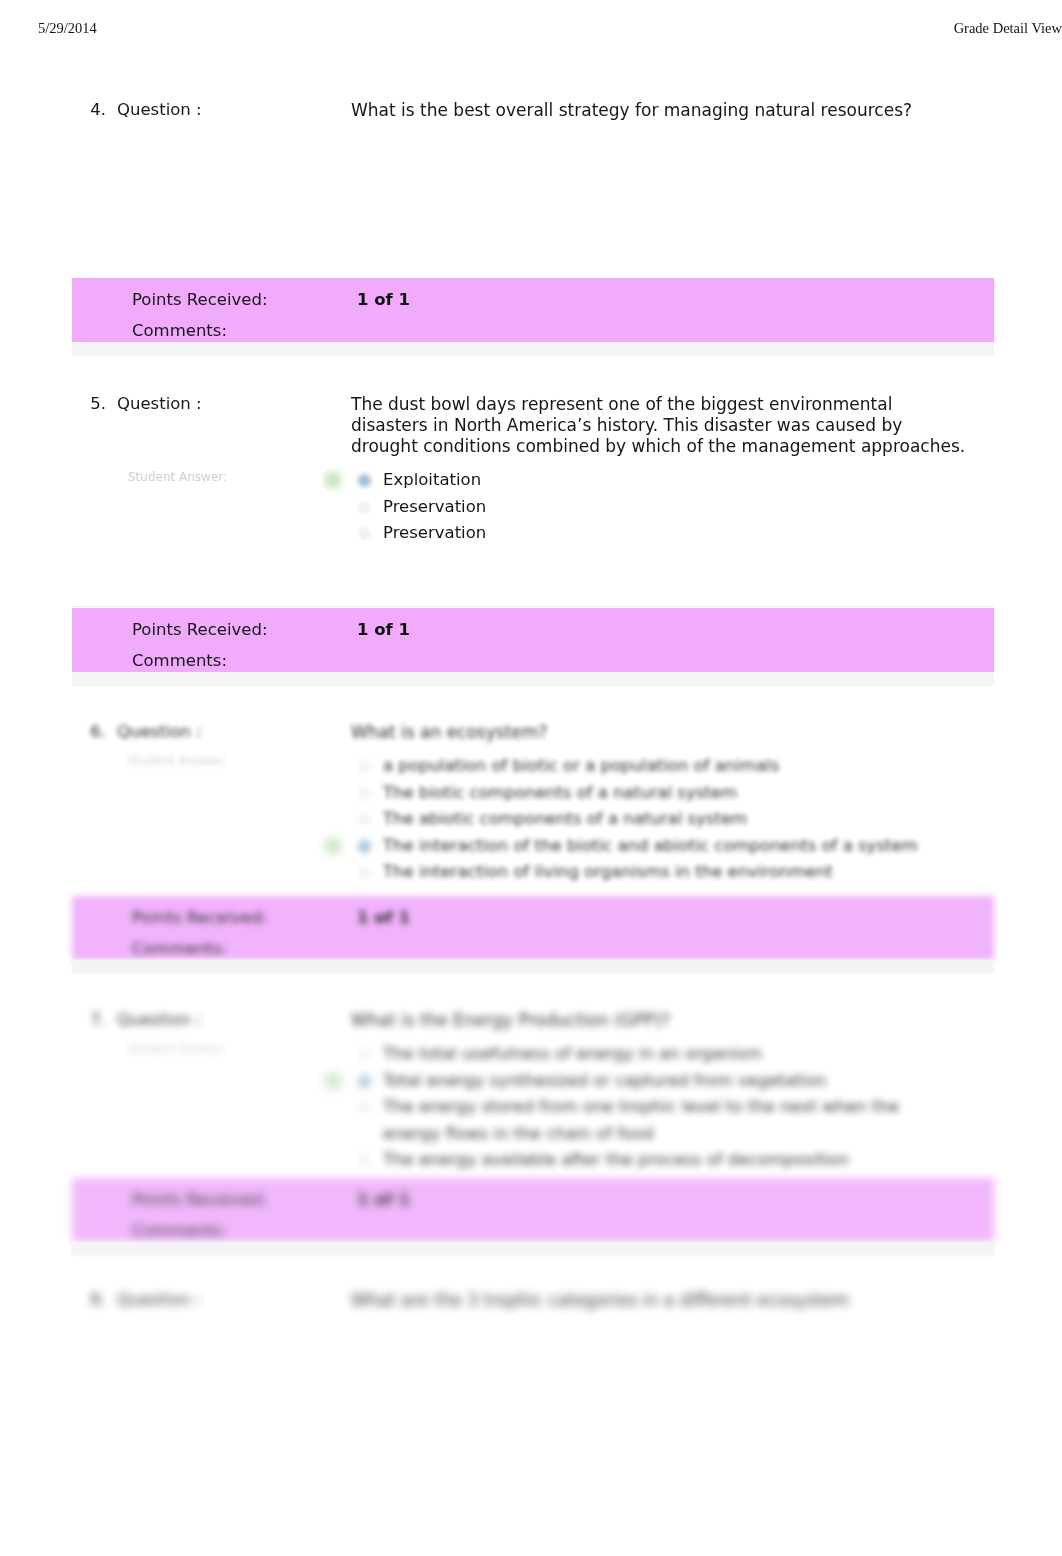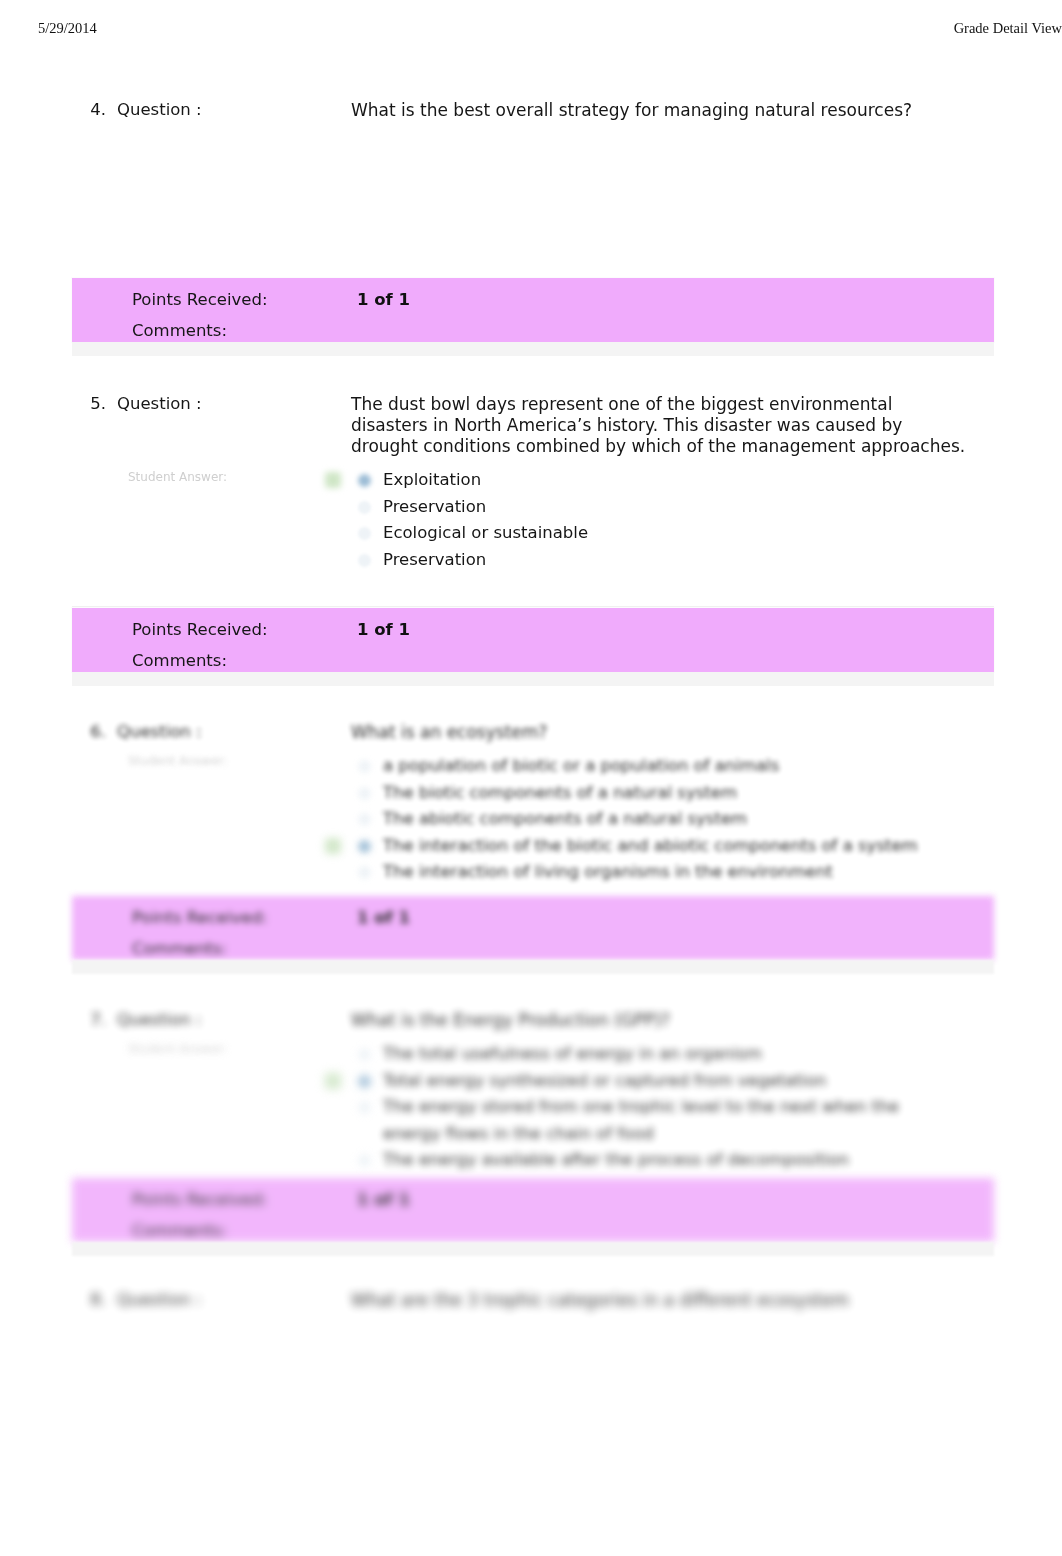--- a/index.html
+++ b/index.html
@@ -216,24 +216,20 @@
       <span class="opt-check"></span>
       <span class="opt-radio selected"></span>
       <span class="opt-text">Exploitation</span>
     </div>
     <div class="opt-row">
       <span class="opt-radio"></span>
       <span class="opt-text">Preservation</span>
     </div>
     <div class="opt-row">
       <span class="opt-radio"></span>
-      <span class="opt-text">Ecological or sustainable</span>
-    </div>
-    <div class="opt-row">
-      <span class="opt-radio"></span>
       <span class="opt-text">Preservation</span>
     </div>
   </div>
 </div>
 <div class="panel-rule" style="top:606px;"></div>
 
 <div class="points-panel" style="top:608px;height:64px;">
   <div class="pp-inner">
     <span class="pp-key" style="top:12px;">Points Received:</span>
     <span class="pp-val" style="top:12px;">1 of 1</span>

